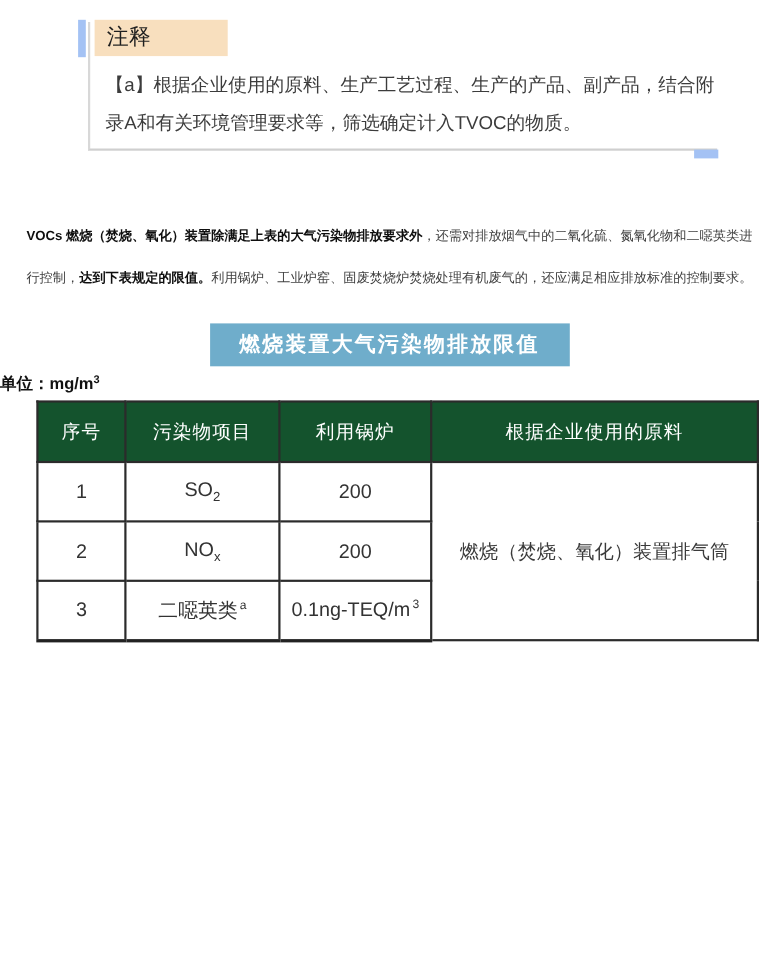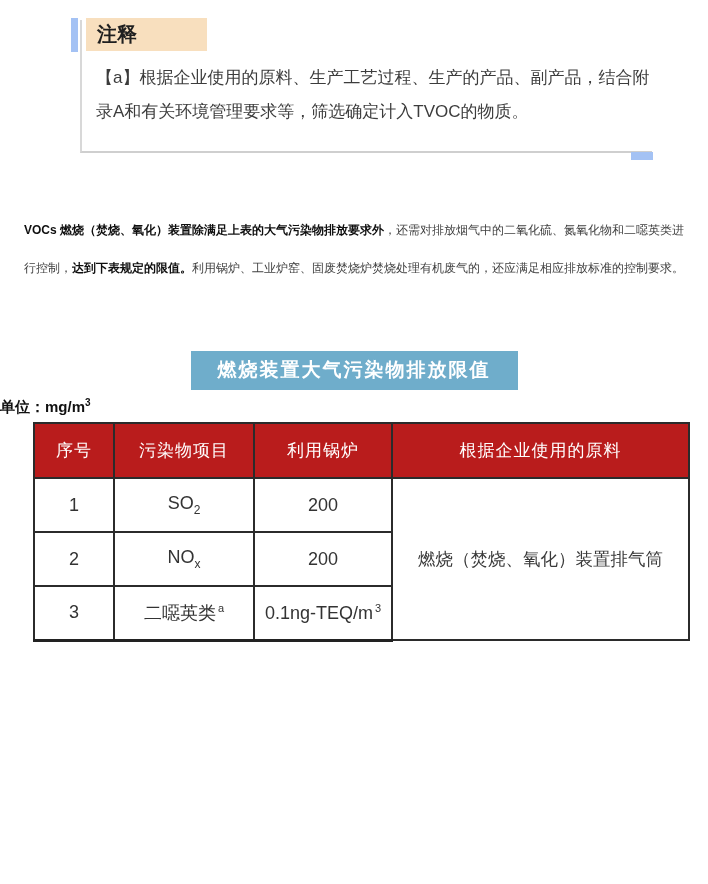--- a/index.html
+++ b/index.html
@@ -25,25 +25,25 @@
     left: -11px; top: -2px;
     width: 7px; height: 34px;
     background: #A4C2F4;
   }
   .notes-label {
     display: inline-block;
     margin: -2px 0 0 4px;
     background: #F8DFBE;
     padding: 4px 70px 5px 11px;
     font-size: 20px;
-    font-weight: bold;
+    font-weight: normal;
     color: #1f1f1f;
     line-height: 24px;
   }
-  .notes-body { padding: 10px 0 20px 14px; }
+  .notes-body { padding: 10px 0 4px 14px; }
   .notes-body p {
     margin: 0 0 22px 0;
     font-size: 17px;
     line-height: 34px;
     color: #3C3C3C;
     width: 558px;
   }
   .notes-body p:last-child { margin-bottom: 2px; }
   .corner-rect {
     position: absolute;
@@ -57,21 +57,21 @@
     margin: 58px 20px 0 24px;
     font-size: 12px;
     line-height: 38px;
     color: #3F3F3F;
   }
   .main-para b { color: #0f0f0f; }
 
   
   .table-title {
     width: fit-content;
-    margin: 64px auto 0 auto;
+    margin: 23px auto 0 auto;
     background: #6FADCB;
     color: #ffffff;
     font-size: 19px;
     font-weight: bold;
     letter-spacing: 2px;
     padding: 6px 27px 7px 27px;
   }
   .unit-line {
     text-align: left;
     margin: 7px 20px 0 0;
@@ -88,21 +88,21 @@
     border-collapse: collapse;
     table-layout: fixed;
   }
   .limits th, .limits td {
     border: 2px solid #2B2B2B;
     text-align: center;
     vertical-align: middle;
     padding: 0;
   }
   .limits thead th {
-    background: #b91c1c;
+    background: #14532d;
     color: #ffffff;
     font-weight: normal;
     font-size: 17px;
     height: 55px;
     letter-spacing: 1px;
   }
   .limits tbody td {
     height: 54px;
     font-size: 18px;
     color: #333;

